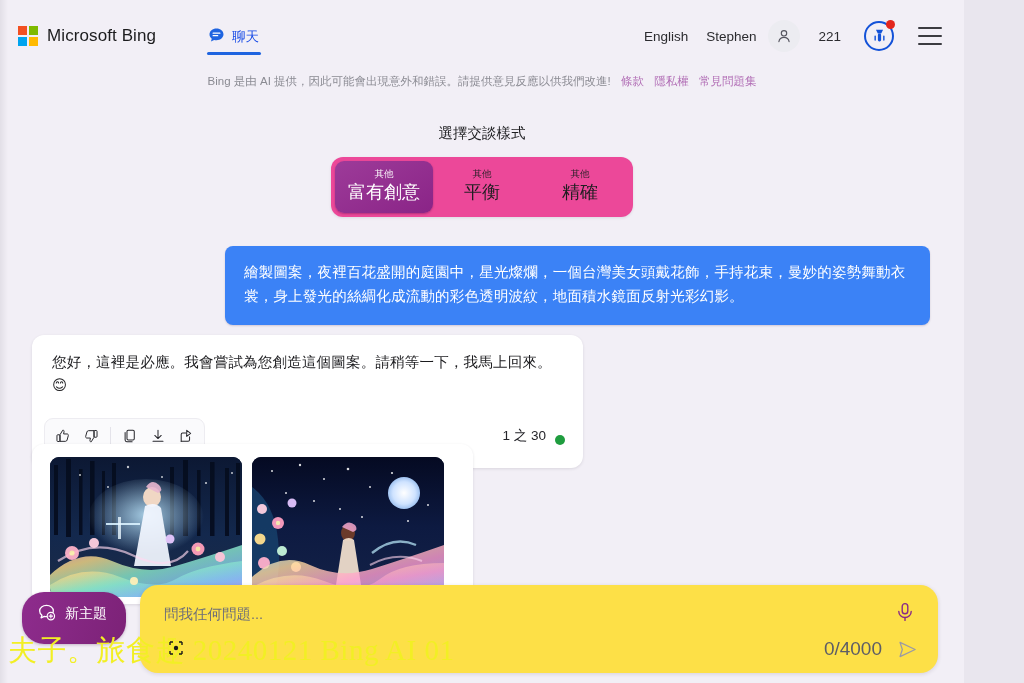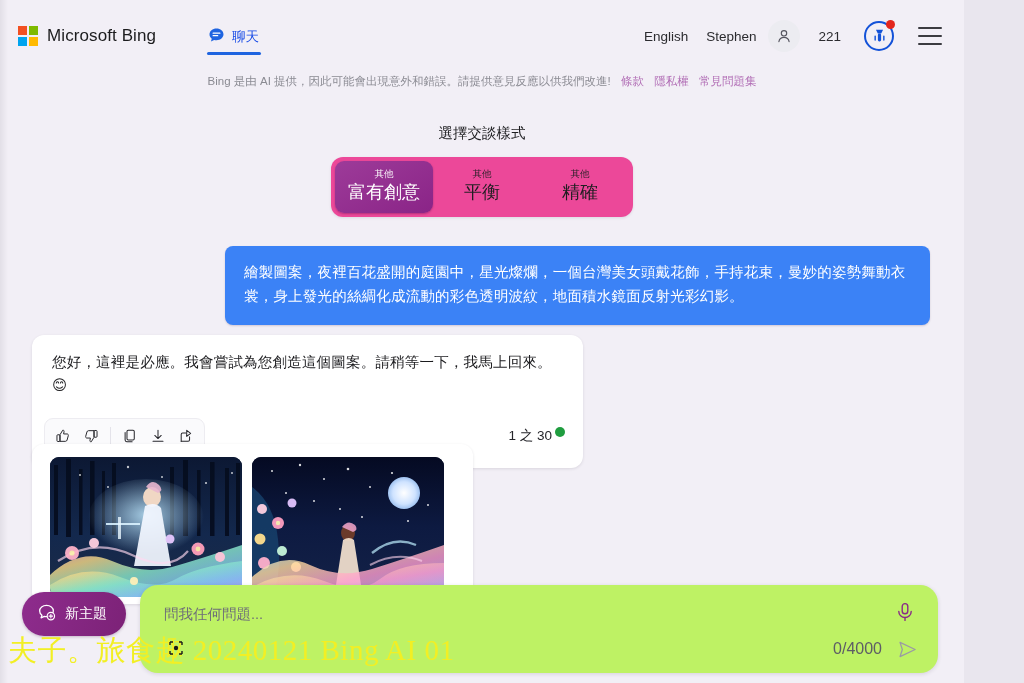--- a/index.html
+++ b/index.html
@@ -289,22 +289,22 @@
   }
   .action-sep {
     width: 1px;
     height: 19px;
     background: #e4e3ea;
     margin: 0 5px;
   }
   .msg-counter {
     margin-left: auto;
     display: flex;
-    align-items: flex-start;
-    gap: 3px;
+    align-items: flex-end;
+    gap: 9px;
     font-size: 13.5px;
     color: #25252a;
     padding-right: 2px;
   }
   .green-dot {
     width: 10px; height: 10px;
     border-radius: 50%;
     background: #1f9d3f;
   }
 
@@ -346,33 +346,33 @@
     z-index: 3;
   }
   .new-topic {
     margin-top: 7px;
     display: flex;
     align-items: center;
     gap: 9px;
     background: linear-gradient(105deg, #8e2c8d 0%, #7c2277 100%);
     color: #ffffff;
     border-radius: 22px;
-    padding: 11px 19px 11px 15px;
+    padding: 11px 19px 19px 15px;
     font-size: 14px;
     cursor: pointer;
     white-space: nowrap;
     box-shadow: 0 1px 3px rgba(60,10,60,.25);
   }
   .input-shell {
     position: relative;
     margin-left: 14px;
     margin-top: 0px;
     flex: 1;
     height: 88px;
-    background: #bef264;
+    background: #fde047;
     border-radius: 18px;
     box-shadow: 0 1px 4px rgba(40,30,60,.14);
   }
   .input-placeholder {
     position: absolute;
     left: 24px;
     top: 20px;
     font-size: 14.5px;
     color: #6e6e78;
     cursor: text;
@@ -386,21 +386,21 @@
   }
   .input-bottom-right {
     position: absolute;
     right: 20px;
     bottom: 13px;
     display: flex;
     align-items: center;
     gap: 14px;
   }
   .char-count {
-    font-size: 16px;
+    font-size: 19px;
     color: #5d5d66;
   }
   .send-btn {
     width: 22px; height: 22px;
     cursor: pointer;
     display: flex;
     align-items: center;
     justify-content: center;
   }
 

